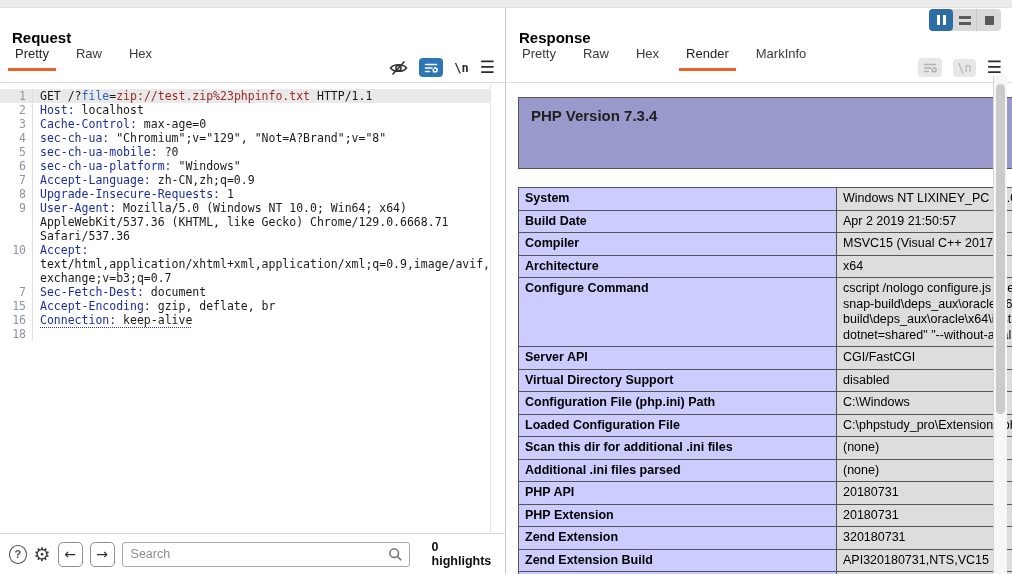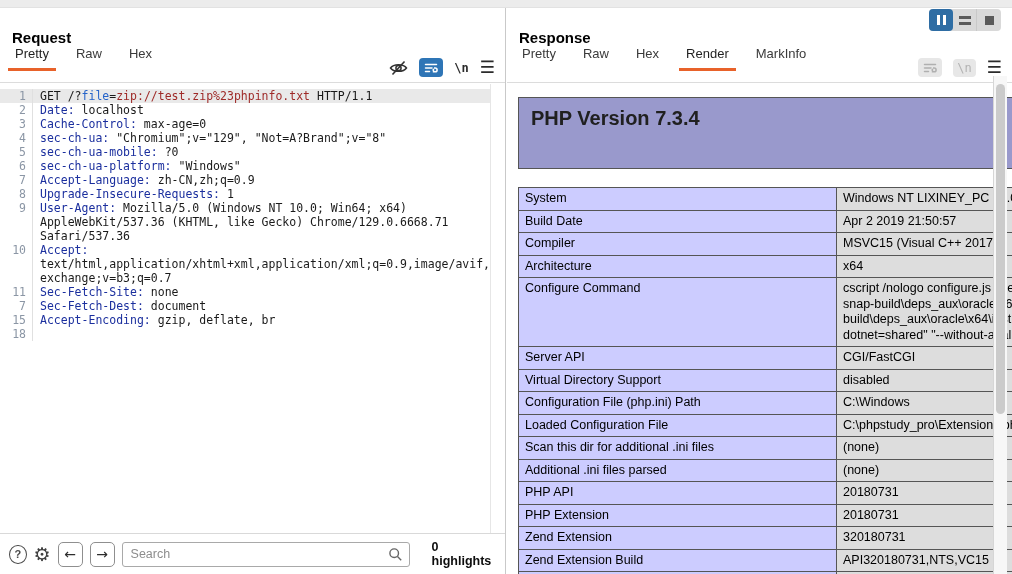--- a/index.html
+++ b/index.html
@@ -52,25 +52,25 @@
   .layout-btn{width:24px;height:22px;display:flex;align-items:center;justify-content:center;border-right:1px solid #c9c9c9;box-sizing:border-box}
   .layout-btn:last-child{border-right:none}
   .layout-btn.active{background:#2e6da4;border-radius:4px;border-right:none}
   .pause-bars{display:flex;gap:3px}.pause-bars i{display:block;width:3px;height:10px;background:#fff}
   .row-bars{display:flex;flex-direction:column;gap:3px}.row-bars i{display:block;width:12px;height:3px;background:#5a5a5a}
   .sq{width:9px;height:9px;background:#5a5a5a}
   
   .render-area{position:absolute;left:0;right:0;top:76px;bottom:0;overflow:hidden;background:#fff}
   .php-wrap{position:absolute;left:11px;top:13px;width:934px;font-family:"Liberation Sans",sans-serif}
   .php-header{background:#9999cc;border:1px solid #555;height:72px;box-sizing:border-box;padding:9px 12px}
-  .php-header .h1{font-size:20px;font-weight:bold;color:#202020}
+  .php-header .h1{font-size:15px;font-weight:bold;color:#202020}
   .php-gap{height:18px}
   table.php{border-collapse:collapse;width:934px;font-size:12.5px;table-layout:fixed}
   table.php td{border:1px solid #555;padding:3px 6px;vertical-align:top;line-height:15.5px}
-  td.e{background:#ccccff;font-weight:normal;width:305px;color:#000}
+  td.e{background:#ccccff;font-weight:bold;width:305px;color:#000}
   td.v{background:#dddddd;color:#000;white-space:pre-line}
   .vscroll{position:absolute;left:993px;top:76px;bottom:0;width:14px;background:#f7f7f7;border-left:1px solid #d6d6d6;box-sizing:border-box}
   .vthumb{position:absolute;left:2px;top:8px;width:9px;height:330px;background:#cbcbcb;border-radius:5px}
 </style>
 </head>
 <body>
 
 <div class="topstrip"></div>
 
 <div class="panel" id="request-panel">
@@ -101,21 +101,21 @@
     <span class="burger">☰</span>
   </div>
 
   <div class="editor" id="req-editor">
       <div class="code-row hl">
         <div class="ln">1</div>
         <div class="lc"><span class="c-p">GET /?</span><span class="c-b">file</span><span class="c-p">=</span><span class="c-r">zip://test.zip%23phpinfo.txt</span><span class="c-p"> HTTP/1.1</span></div>
       </div>
       <div class="code-row">
         <div class="ln">2</div>
-        <div class="lc"><span class="c-h">Date:</span><span class="c-p"> localhost</span></div>
+        <div class="lc"><span class="c-h">Host:</span><span class="c-p"> localhost</span></div>
       </div>
       <div class="code-row">
         <div class="ln">3</div>
         <div class="lc"><span class="c-h">Cache-Control:</span><span class="c-p"> max-age=0</span></div>
       </div>
       <div class="code-row">
         <div class="ln">4</div>
         <div class="lc"><span class="c-h">sec-ch-ua:</span><span class="c-p"> "Chromium";v="129", "Not=A?Brand";v="8"</span></div>
       </div>
       <div class="code-row">
@@ -136,30 +136,30 @@
       </div>
       <div class="code-row">
         <div class="ln">9</div>
         <div class="lc"><span class="c-h">User-Agent:</span><span class="c-p"> Mozilla/5.0 (Windows NT 10.0; Win64; x64) AppleWebKit/537.36 (KHTML, like Gecko) Chrome/129.0.6668.71 Safari/537.36</span></div>
       </div>
       <div class="code-row">
         <div class="ln">10</div>
         <div class="lc"><span class="c-h">Accept:</span><span class="c-p"> text/html,application/xhtml+xml,application/xml;q=0.9,image/avif,image/webp,image/apng,*/*;q=0.8,application/signed-exchange;v=b3;q=0.7</span></div>
       </div>
       <div class="code-row">
-        <div class="ln">11</div>
-        <div class="lc"><span class="c-h">Sec-Fetch-Site:</span><span class="c-p"> none</span></div>
-      </div>
-      <div class="code-row">
         <div class="ln">7</div>
         <div class="lc"><span class="c-h">Sec-Fetch-Dest:</span><span class="c-p"> document</span></div>
       </div>
       <div class="code-row">
         <div class="ln">15</div>
         <div class="lc"><span class="c-h">Accept-Encoding:</span><span class="c-p"> gzip, deflate, br</span></div>
+      </div>
+      <div class="code-row">
+        <div class="ln">16</div>
+        <div class="lc dotted"><span class="c-h">Connection:</span><span class="c-p"> keep-alive</span></div>
       </div>
       <div class="code-row">
         <div class="ln">18</div>
         <div class="lc"></div>
       </div>
     </div>
   <div class="gutter-line"></div>
 
   <div class="toolbar">
     <span class="qmark">?</span>

